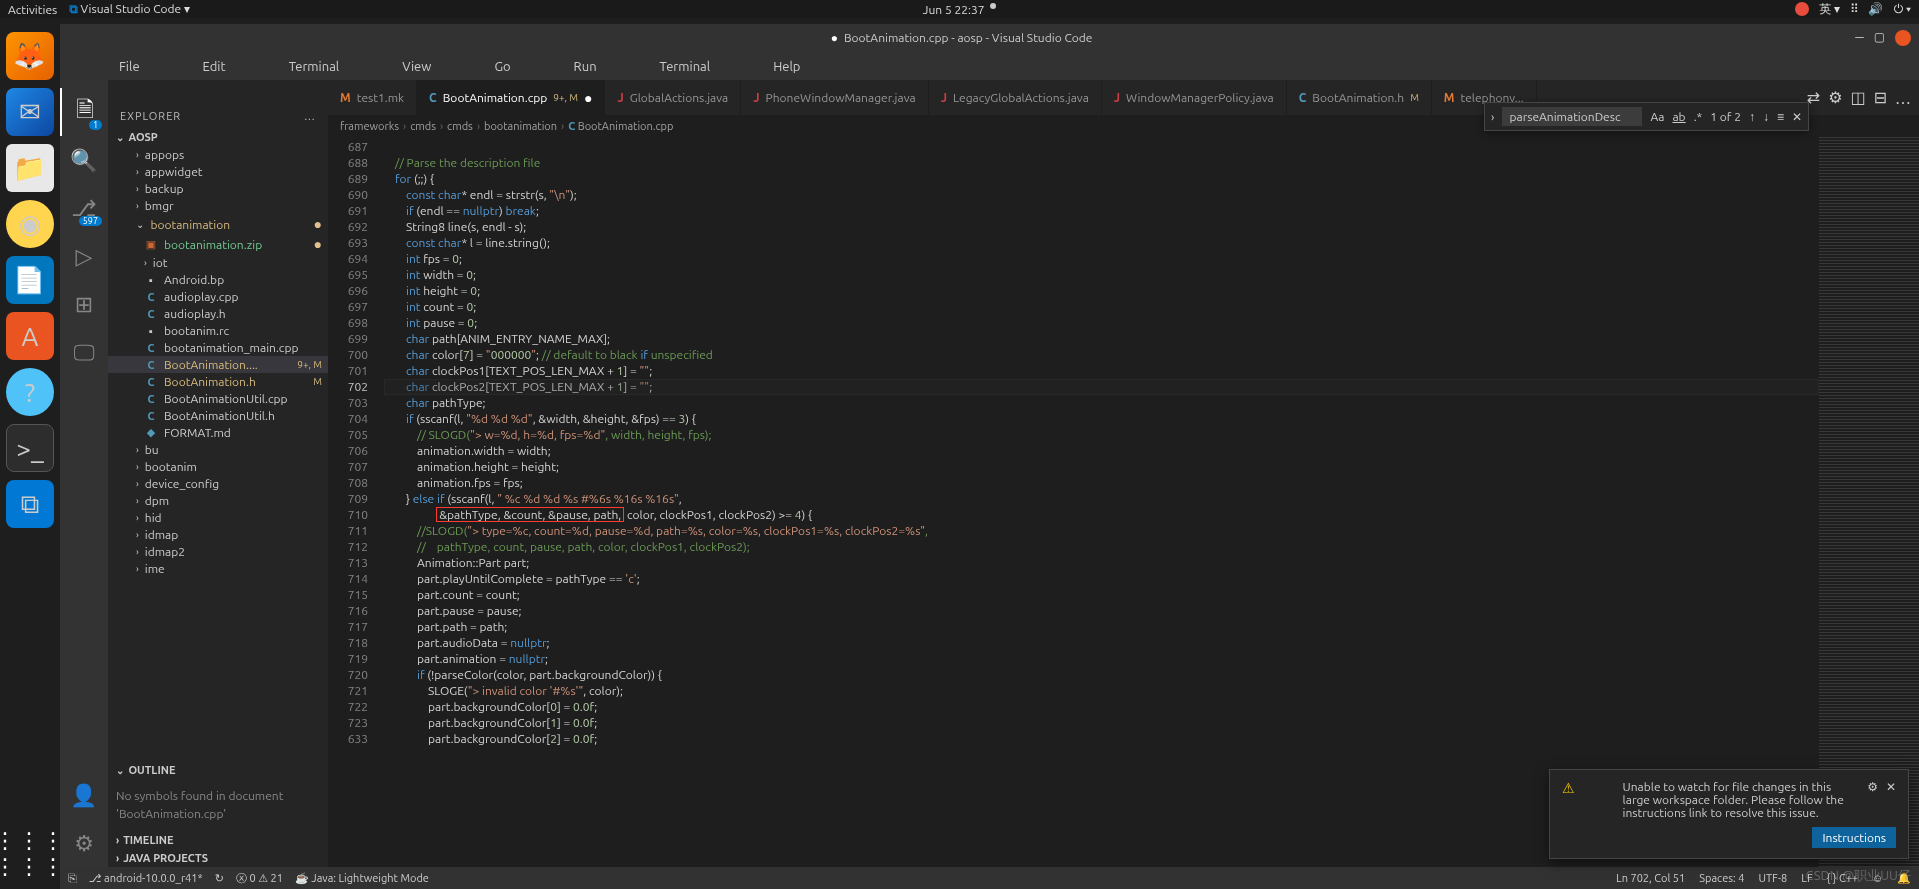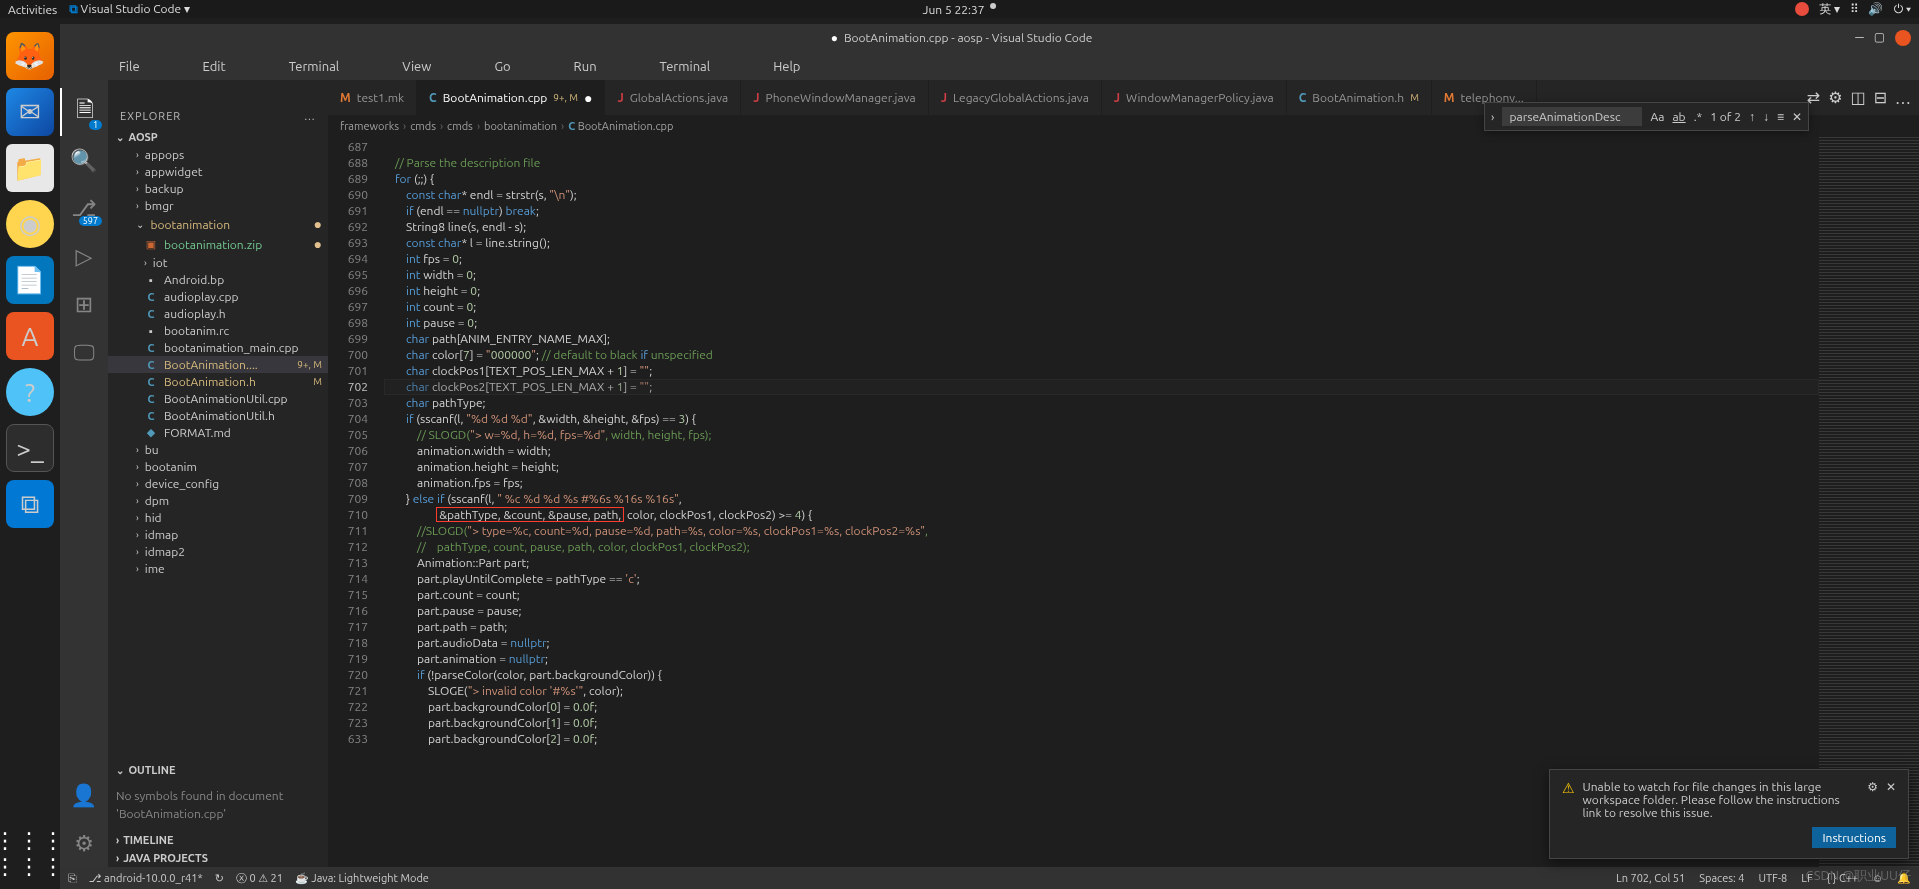--- a/index.html
+++ b/index.html
@@ -432,21 +432,21 @@
           </div>
         <div class="code" id="code"><div class="line"></div><div class="line">    <span class="tok-c">// Parse the description file</span></div><div class="line">    <span class="tok-k">for</span> (;;) {</div><div class="line">        <span class="tok-k">const</span> <span class="tok-k">char</span>* endl = strstr(s, <span class="tok-s">"\n"</span>);</div><div class="line">        <span class="tok-k">if</span> (endl == <span class="tok-k">nullptr</span>) <span class="tok-k">break</span>;</div><div class="line">        String8 line(s, endl - s);</div><div class="line">        <span class="tok-k">const</span> <span class="tok-k">char</span>* l = line.string();</div><div class="line">        <span class="tok-k">int</span> fps = <span class="tok-n">0</span>;</div><div class="line">        <span class="tok-k">int</span> width = <span class="tok-n">0</span>;</div><div class="line">        <span class="tok-k">int</span> height = <span class="tok-n">0</span>;</div><div class="line">        <span class="tok-k">int</span> count = <span class="tok-n">0</span>;</div><div class="line">        <span class="tok-k">int</span> pause = <span class="tok-n">0</span>;</div><div class="line">        <span class="tok-k">char</span> path[ANIM_ENTRY_NAME_MAX];</div><div class="line">        <span class="tok-k">char</span> color[<span class="tok-n">7</span>] = <span class="tok-s">"<span class="tok-n">000000</span>"</span>; <span class="tok-c">// default to black <span class="tok-k">if</span> unspecified</span></div><div class="line">        <span class="tok-k">char</span> clockPos1[TEXT_POS_LEN_MAX + <span class="tok-n">1</span>] = <span class="tok-s">""</span>;</div><div class="line">        <span class="tok-k">char</span> clockPos2[TEXT_POS_LEN_MAX + <span class="tok-n">1</span>] = <span class="tok-s">""</span>;</div><div class="line">        <span class="tok-k">char</span> pathType;</div><div class="line">        <span class="tok-k">if</span> (sscanf(l, <span class="tok-s">"%d %d %d"</span>, &amp;width, &amp;height, &amp;fps) == <span class="tok-n">3</span>) {</div><div class="line">            <span class="tok-c">// SLOGD(<span class="tok-s">"&gt; w=%d, h=%d, fps=%d"</span>, width, height, fps);</span></div><div class="line">            animation.width = width;</div><div class="line">            animation.height = height;</div><div class="line">            animation.fps = fps;</div><div class="line">        } <span class="tok-k">else</span> <span class="tok-k">if</span> (sscanf(l, <span class="tok-s">" %c %d %d %s #%6s %16s %16s"</span>,</div><div class="line">                   <span class="red-box">&amp;pathType, &amp;count, &amp;pause, path,</span> color, clockPos1, clockPos2) &gt;= <span class="tok-n">4</span>) {</div><div class="line">            <span class="tok-c">//SLOGD(<span class="tok-s">"&gt; type=%c, count=%d, pause=%d, path=%s, color=%s, clockPos1=%s, clockPos2=%s"</span>,</span></div><div class="line">            <span class="tok-c">//    pathType, count, pause, path, color, clockPos1, clockPos2);</span></div><div class="line">            Animation::Part part;</div><div class="line">            part.playUntilComplete = pathType == <span class="tok-s">'c'</span>;</div><div class="line">            part.count = count;</div><div class="line">            part.pause = pause;</div><div class="line">            part.path = path;</div><div class="line">            part.audioData = <span class="tok-k">nullptr</span>;</div><div class="line">            part.animation = <span class="tok-k">nullptr</span>;</div><div class="line">            <span class="tok-k">if</span> (!parseColor(color, part.backgroundColor)) {</div><div class="line">                SLOGE(<span class="tok-s">"&gt; invalid color '#%s'"</span>, color);</div><div class="line">                part.backgroundColor[<span class="tok-n">0</span>] = <span class="tok-n">0.0f</span>;</div><div class="line">                part.backgroundColor[<span class="tok-n">1</span>] = <span class="tok-n">0.0f</span>;</div><div class="line">                part.backgroundColor[<span class="tok-n">2</span>] = <span class="tok-n">0.0f</span>;</div><div class="cursor-line-bg" style="top: 242px;"></div></div>
         <div class="minimap"></div>
       </div>
     </div>
   </div>
 
   <div class="notification">
     <div class="nhead">
       <span class="warn">⚠</span>
-      <span style="flex:1;">Unable to watch for file changes in this large workspace folder. Please follow the instructions link to resolve this issue.</span>
+      <span style="flex:1;margin-left:40px;">Unable to watch for file changes in this large workspace folder. Please follow the instructions link to resolve this issue.</span>
       <div class="nactions">
         <span>⚙</span>
         <span>✕</span>
       </div>
     </div>
     <button>Instructions</button>
   </div>
 
   <div class="statusbar">
     <span class="sitem">⎘</span>

